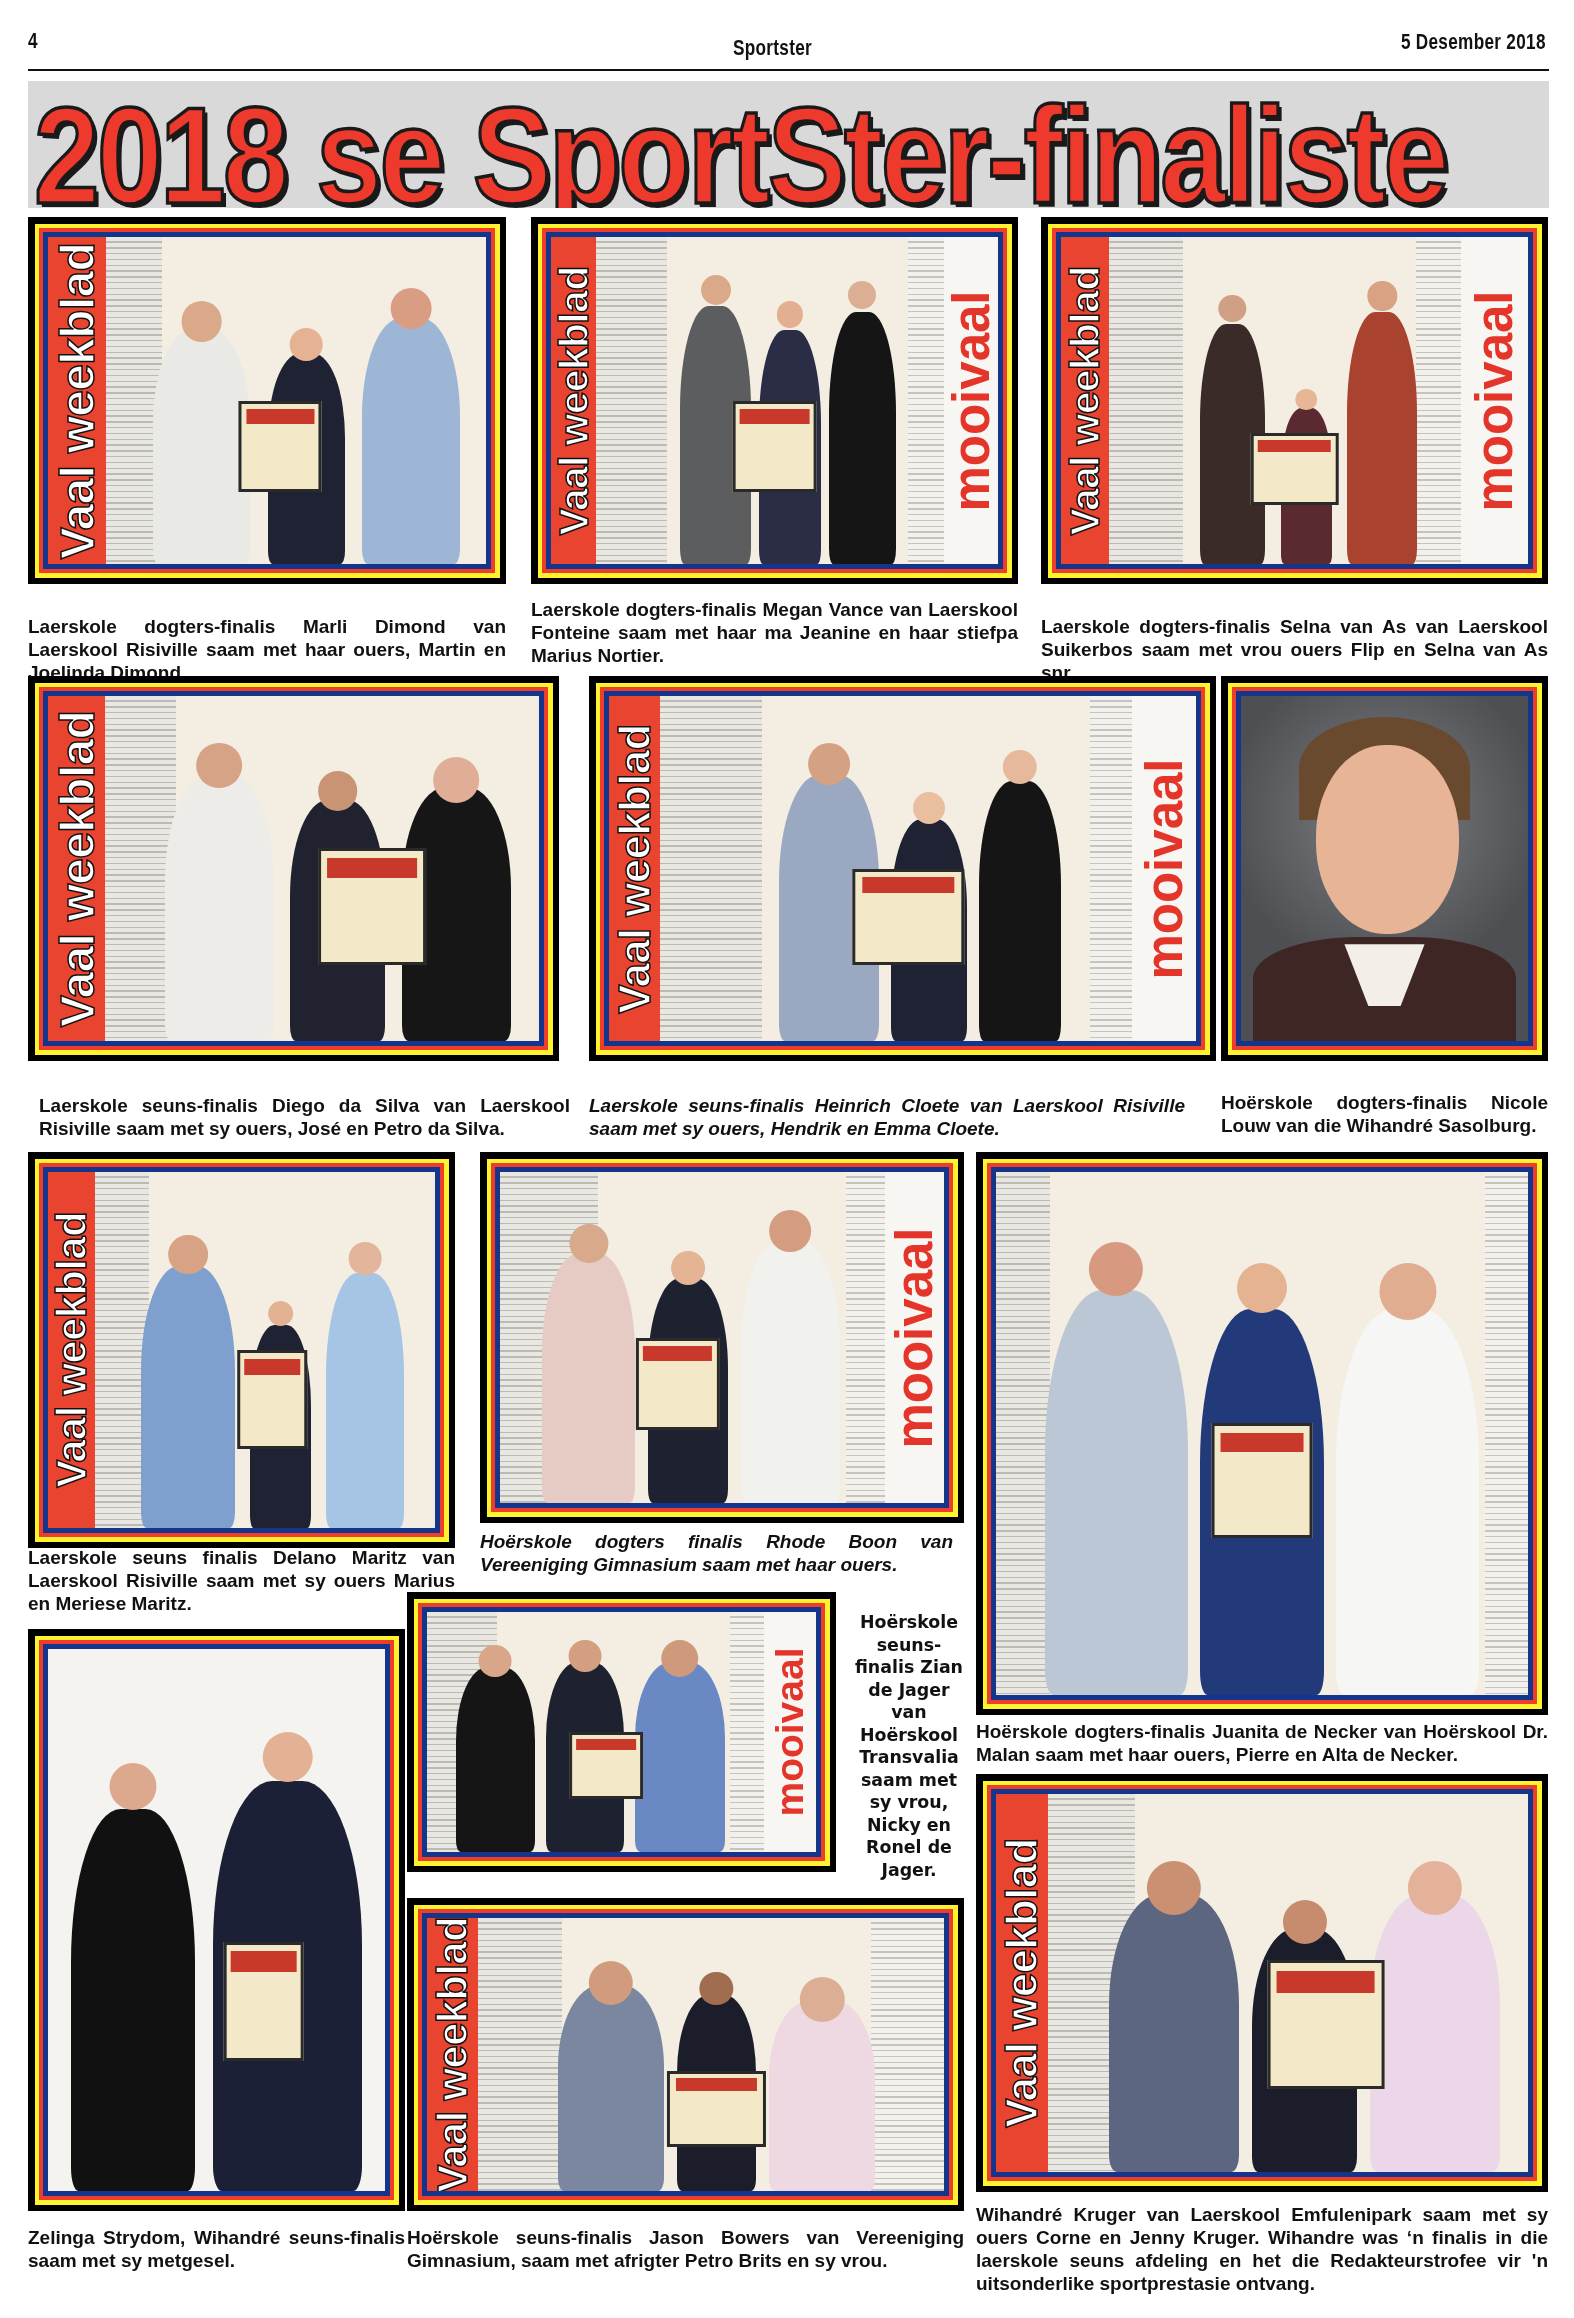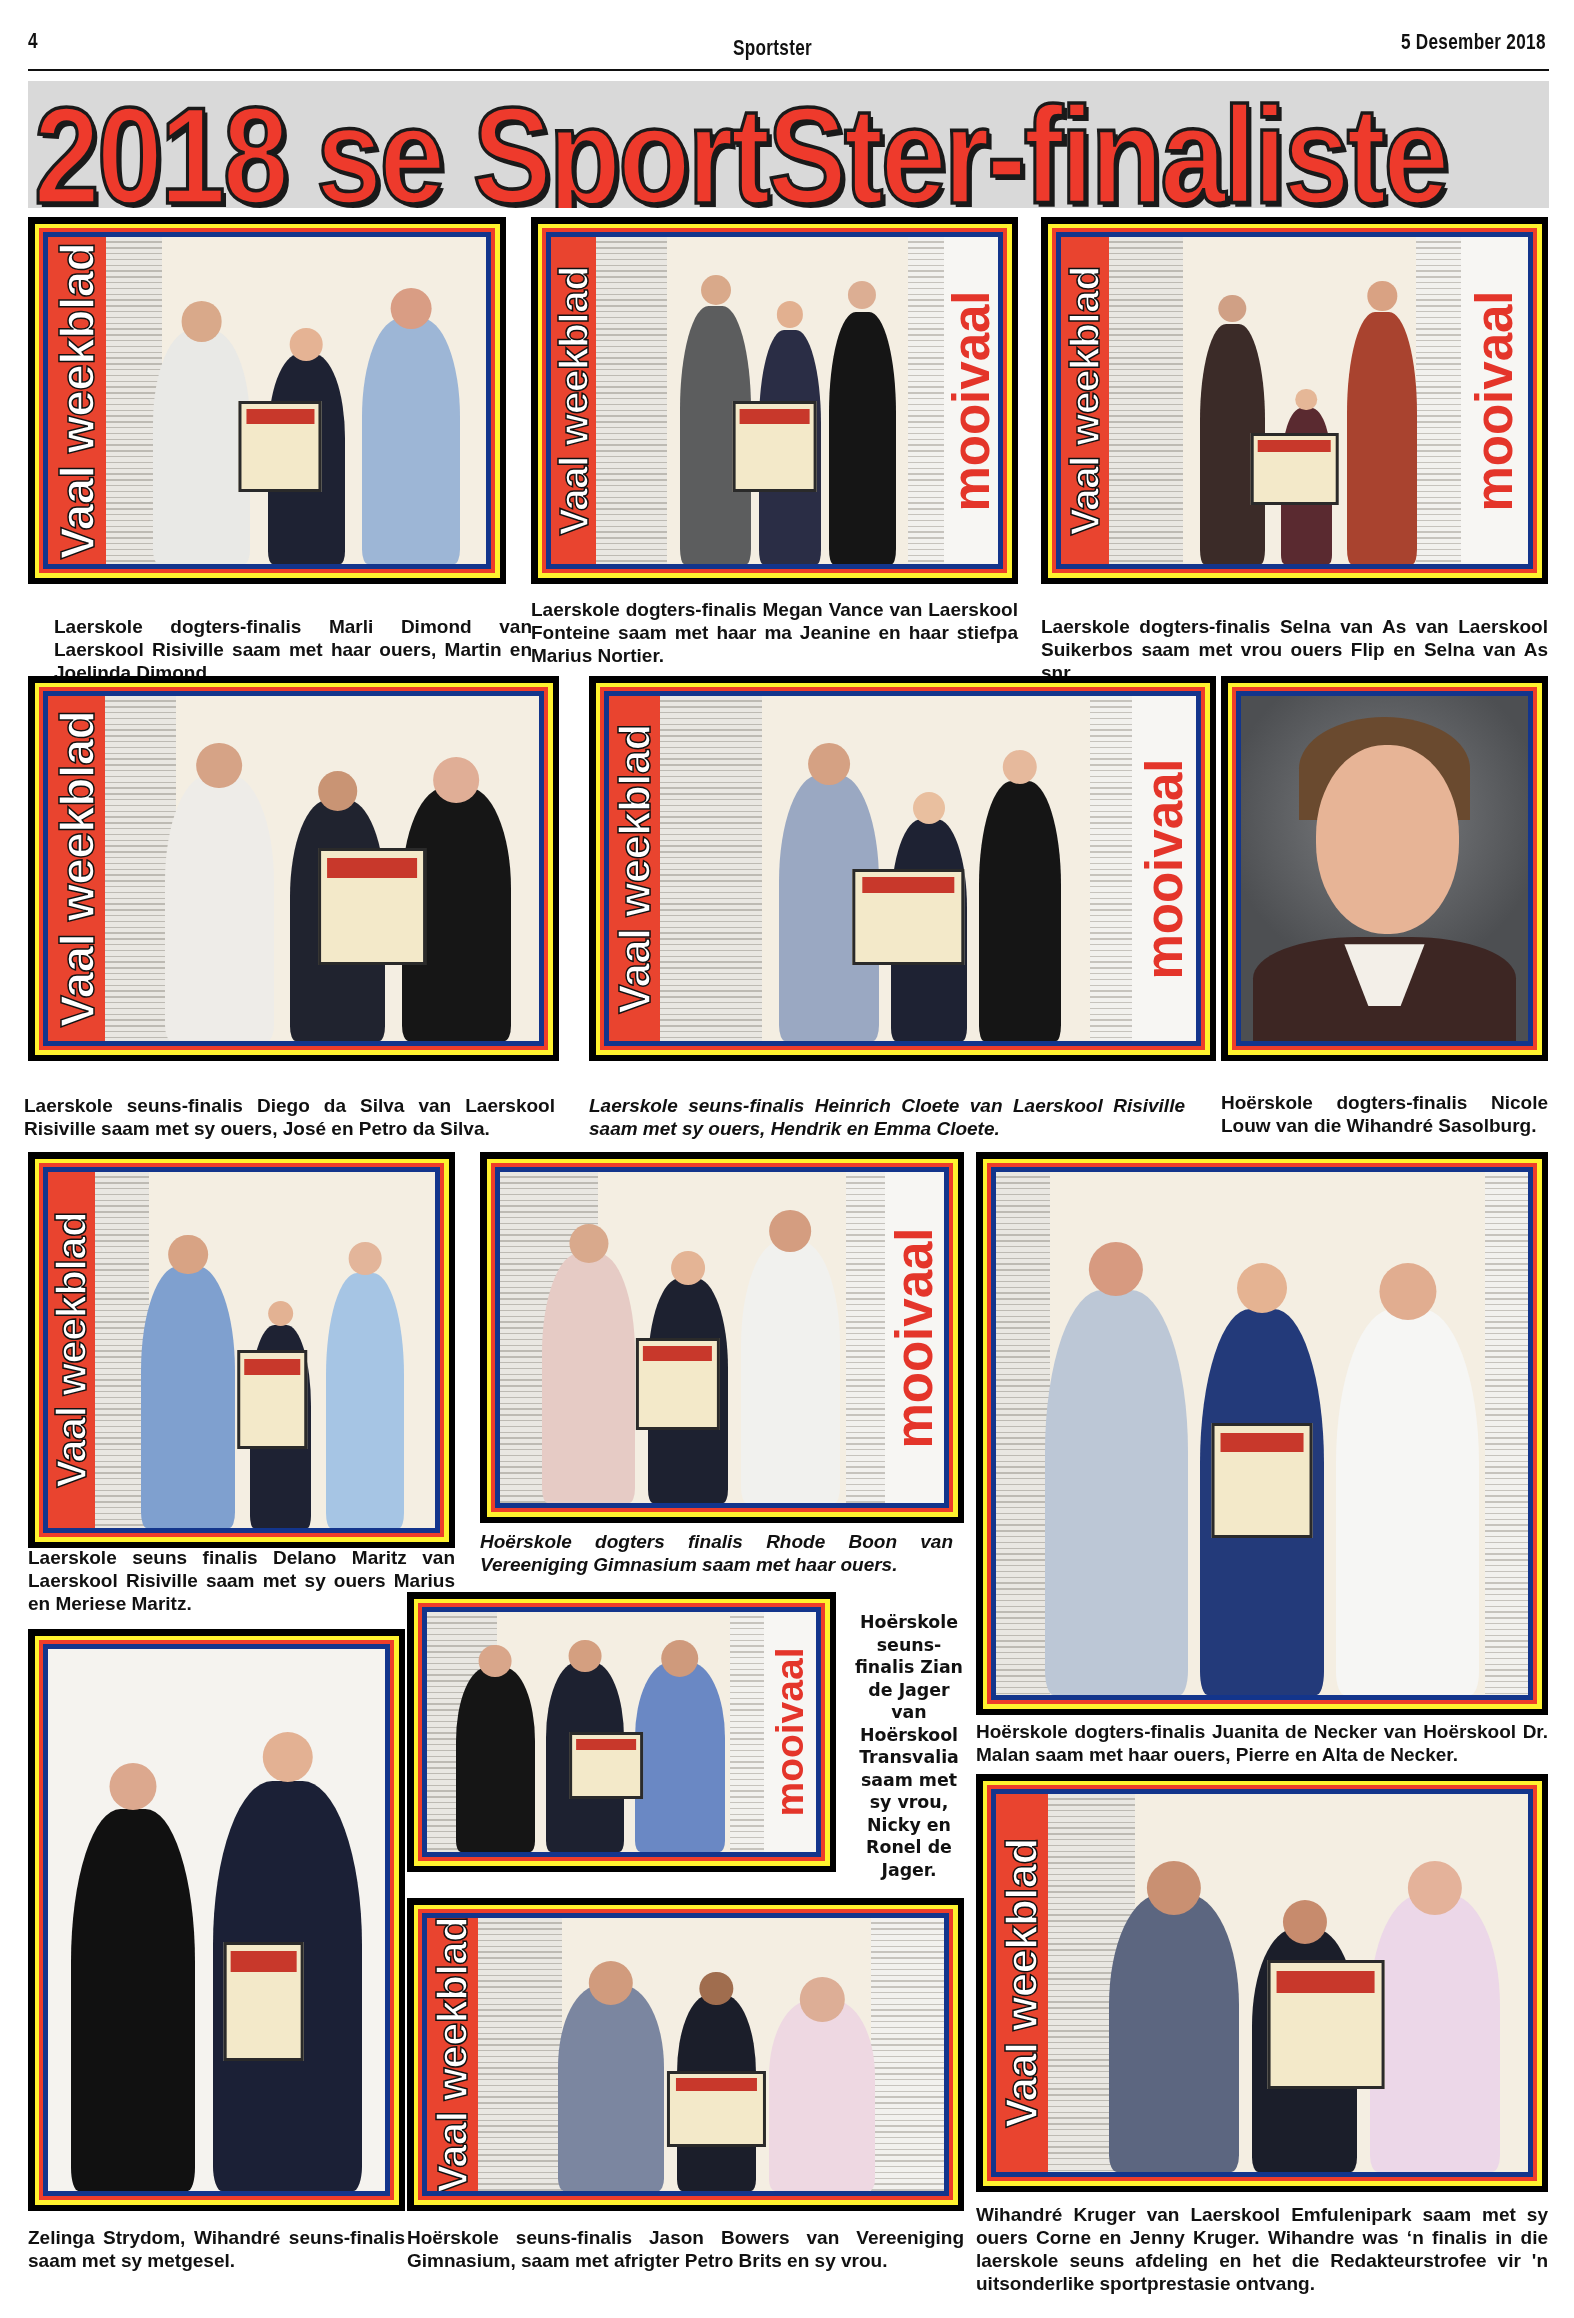--- a/index.html
+++ b/index.html
@@ -91,21 +91,21 @@
       <div class="person" style="width:30%; height:82%; background:#9db6d6;">
                 <div class="head" style="background:#d99d84;"></div>
               </div>
     </div>
     <div class="certificate" style="left:53%;"></div>
   </div>
         </div>
       </div>
     </div>
 </div>
-<div class="caption" style="left:28px; top:615px; width:478px;margin-left:26px;">Laerskole dogters-finalis Marli Dimond van Laerskool Risiville saam met haar ouers, Martin en Joelinda Dimond.</div>
+<div class="caption" style="left:28px; top:615px; width:478px;">Laerskole dogters-finalis Marli Dimond van Laerskool Risiville saam met haar ouers, Martin en Joelinda Dimond.</div>
 
 <div class="frame" style="left:531px; top:217px; width:487px; height:367px;">
   <div class="y">
       <div class="r">
         <div class="b">
           <div class="photo">
     <div class="backdrop-left"></div>
     <div class="brand-strip" style="width:45px;">
               <span class="brand-text" style="font-size:41px;">Vaal weekblad</span>
             </div>
@@ -185,21 +185,21 @@
       <div class="person" style="width:30%; height:80%; background:#161616;">
                 <div class="head" style="background:#e0ae96;"></div>
               </div>
     </div>
     <div class="certificate" style="left:66%; width:22%; height:34%;"></div>
   </div>
         </div>
       </div>
     </div>
 </div>
-<div class="caption" style="left:24px; top:1094px; width:531px;">Laerskole seuns-finalis Diego da Silva van Laerskool Risiville saam met sy ouers, José en Petro da Silva.</div>
+<div class="caption" style="left:39px; top:1094px; width:531px;">Laerskole seuns-finalis Diego da Silva van Laerskool Risiville saam met sy ouers, José en Petro da Silva.</div>
 
 <div class="frame" style="left:589px; top:676px; width:627px; height:385px;">
   <div class="y">
       <div class="r">
         <div class="b">
           <div class="photo">
     <div class="backdrop-left"></div>
     <div class="brand-strip" style="width:51px;">
               <span class="brand-text" style="font-size:44px;">Vaal weekblad</span>
             </div>

